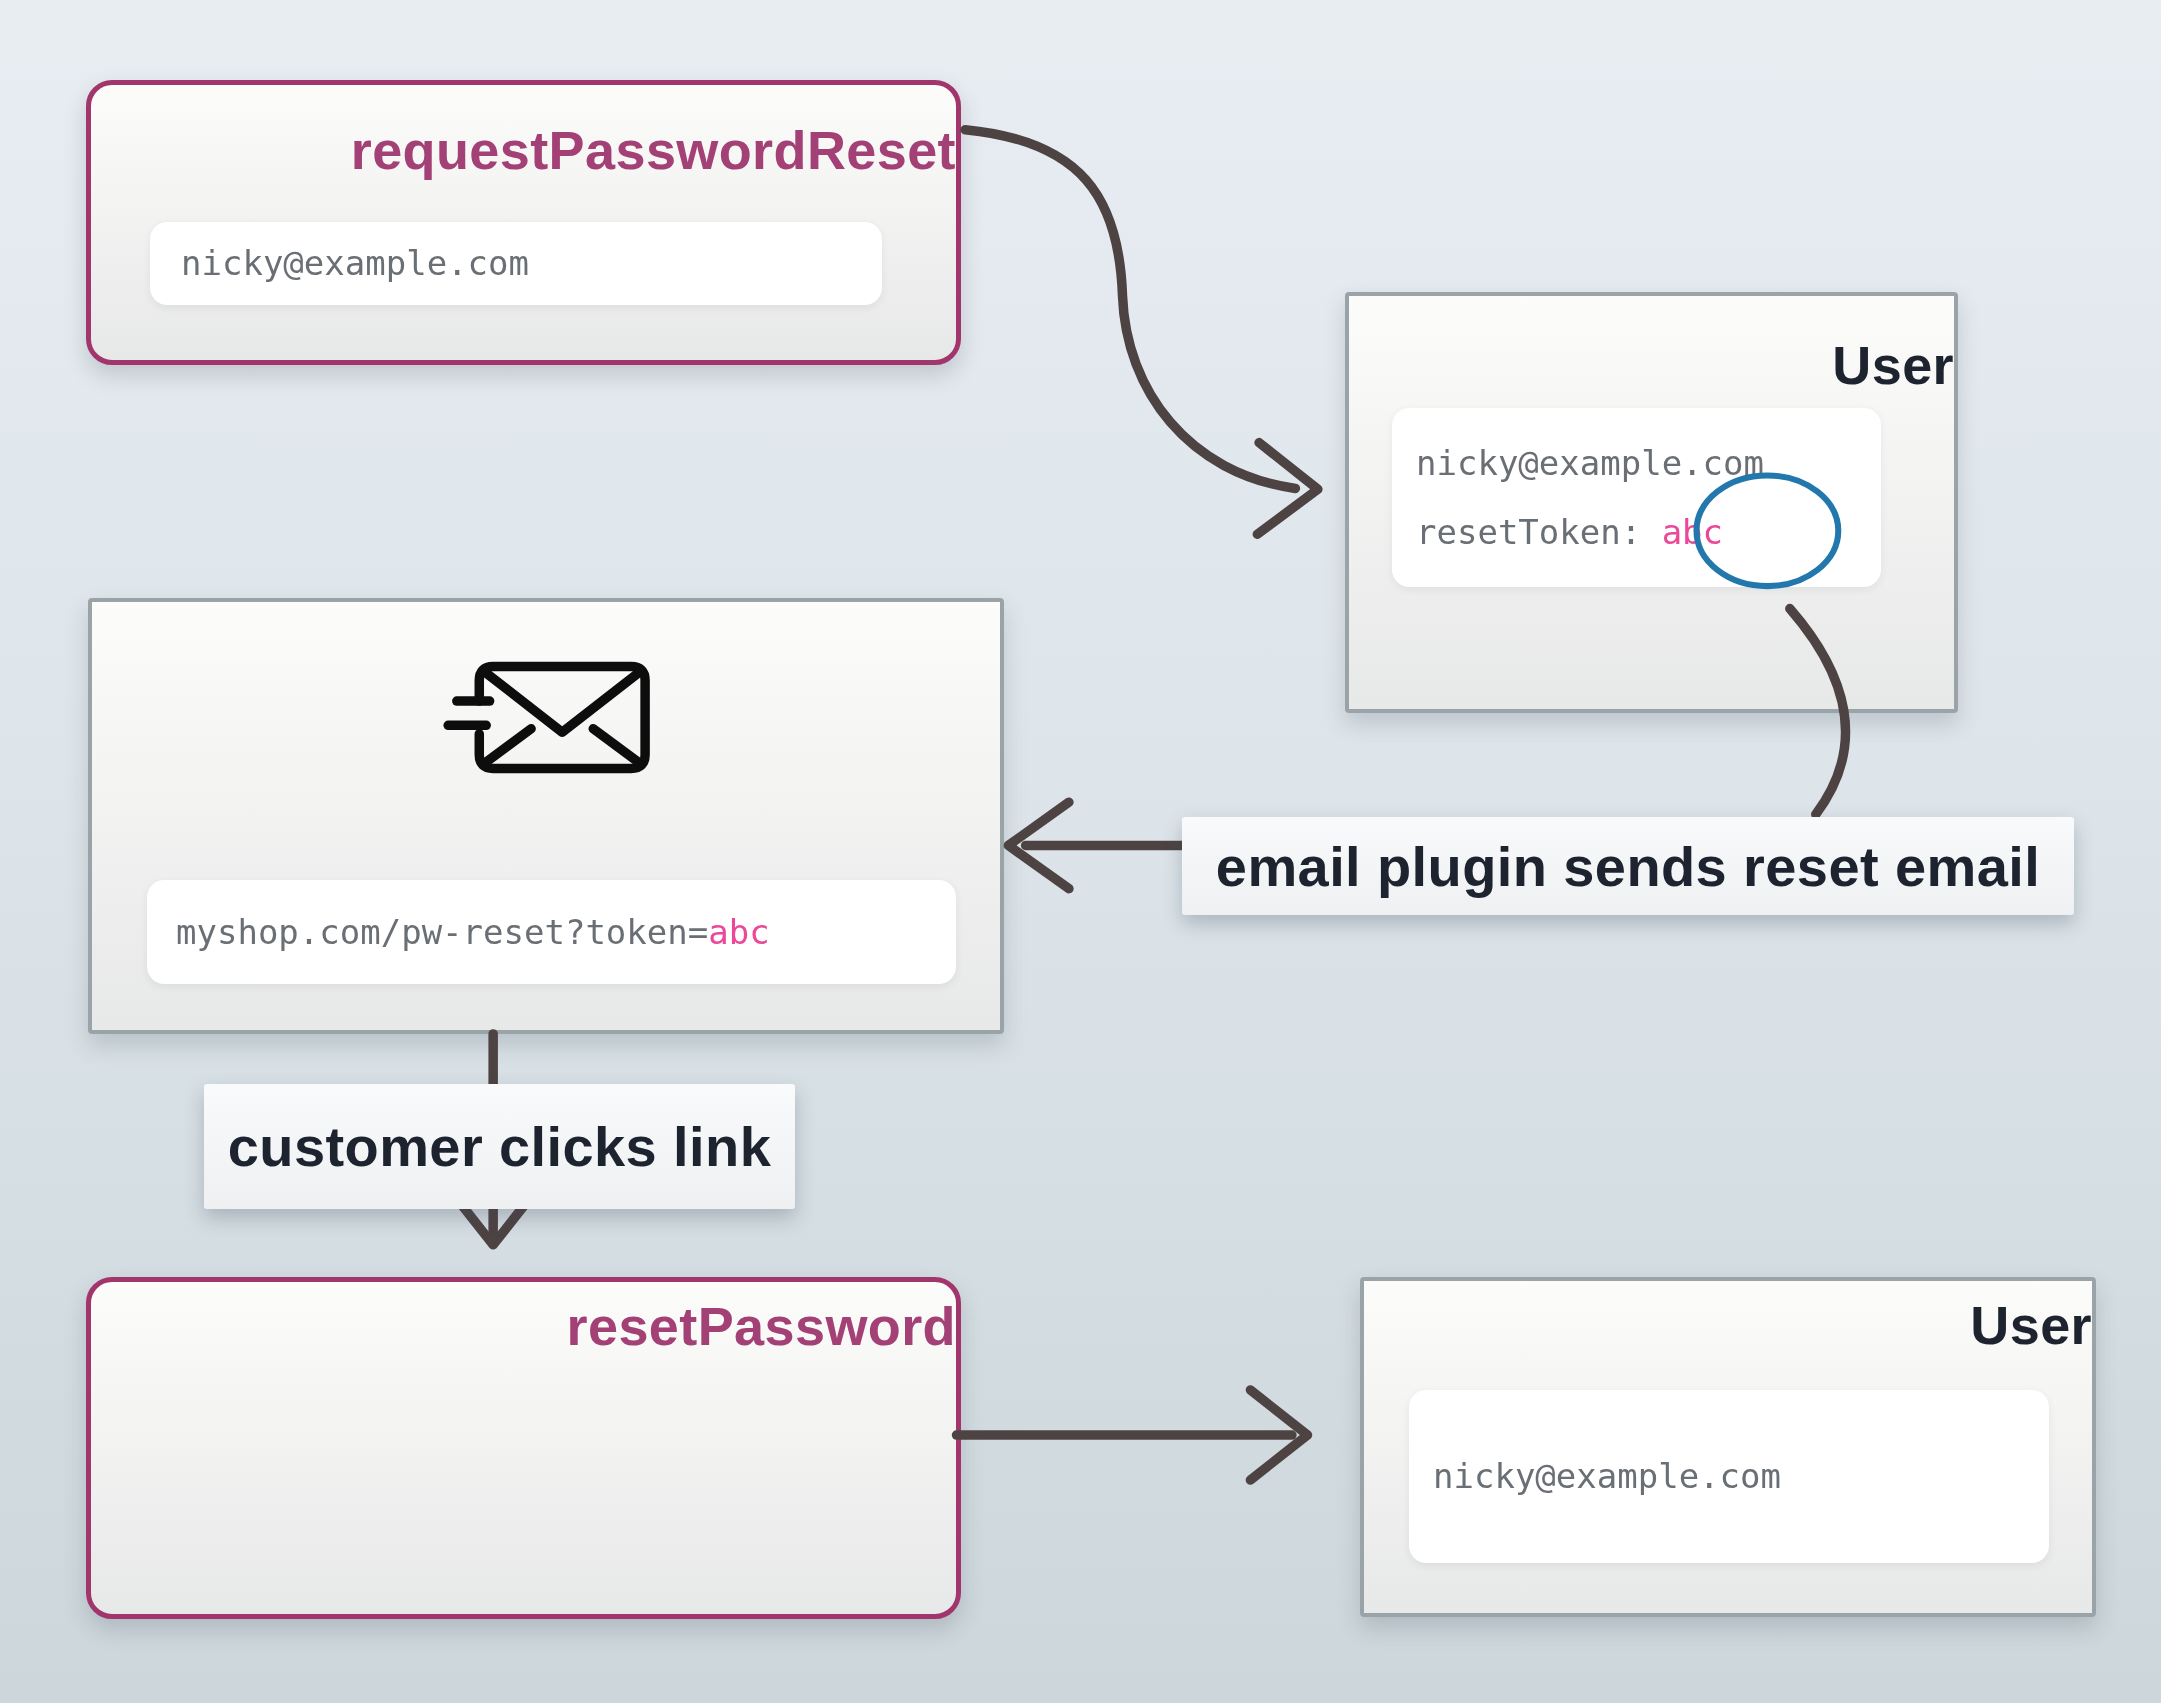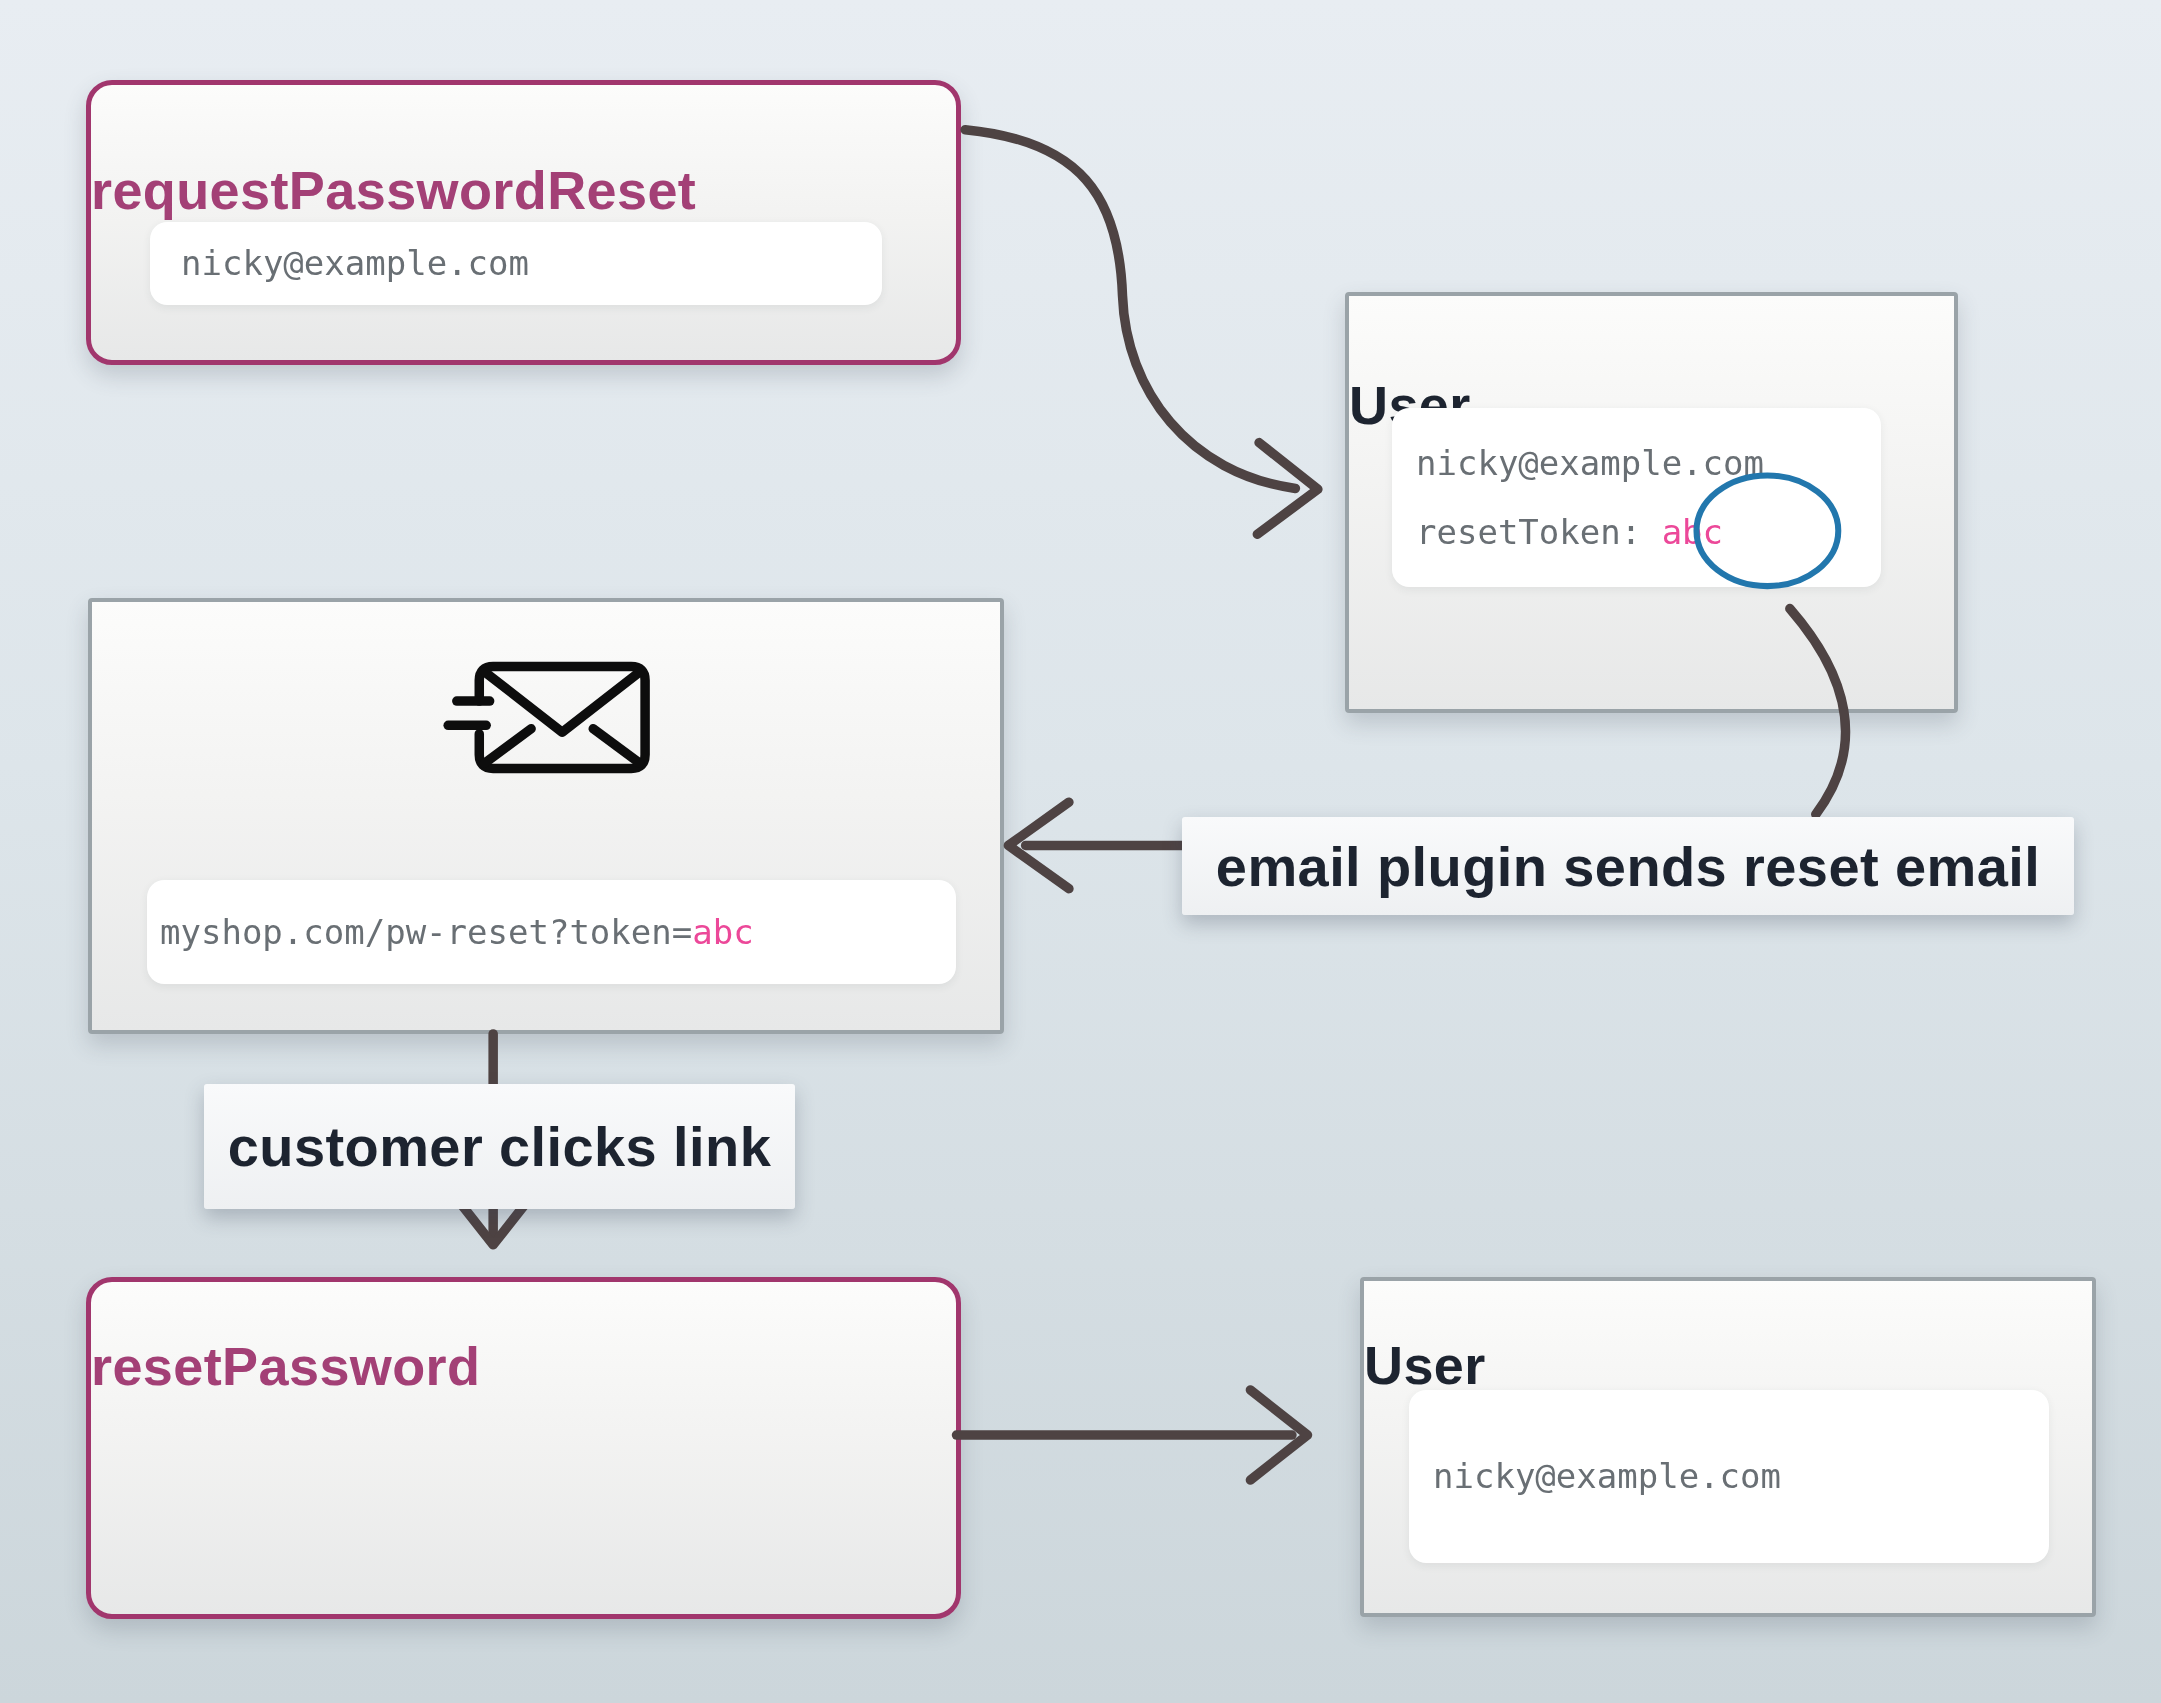--- a/index.html
+++ b/index.html
@@ -10,22 +10,22 @@
   }
   .node{
     position:absolute;border-radius:26px;
     background:linear-gradient(180deg,#fcfcfb 0%,#f3f3f2 45%,#e7e8e8 100%);
     box-shadow:0 10.4px 22.5px rgba(58,70,86,.20);
     z-index:1;
   }
   .node.purple{border:5.2px solid #a1366d;}
   .node.gray{border:4.3px solid #9aa3a8;border-radius:4px;}
   .node-title{
-    position:absolute;left:0;width:100%;text-align:left;
-    font-weight:700;font-size:54px;line-height:54px;letter-spacing:0.4px;margin-top:40px;
+    position:absolute;left:0;width:100%;text-align:right;
+    font-weight:700;font-size:54px;line-height:54px;letter-spacing:0.4px;
   }
   .node-title.purple-text{color:#a34076;}
   .node-title.dark-text{color:#1d2430;}
   .panel{
     position:absolute;background:#ffffff;border-radius:17.3px;
     box-shadow:0 2.6px 8.6px rgba(40,50,60,.07);
     display:flex;flex-direction:column;justify-content:center;
   }
   .code-line{
     font-family:"DejaVu Sans Mono",monospace;
@@ -67,21 +67,21 @@
     <svg id="mail-icon" width="209" height="123" viewBox="0 0 121 71">
       <g fill="none" stroke="#0d0d0d" stroke-width="5.5" stroke-linecap="round" stroke-linejoin="round">
         <path d="M 21 26 L 21 14 Q 21 6 29 6 L 109 6 Q 117 6 117 14 L 117 57 Q 117 65 109 65 L 29 65 Q 21 65 21 57 L 21 45"></path>
         <path d="M 24 9 L 69 44 L 114 9"></path>
         <path d="M 24 62 L 51 42"></path>
         <path d="M 114 62 L 87 42"></path>
         <path d="M 8 26 L 27 26"></path>
         <path d="M 3 40 L 25 40"></path>
       </g>
     </svg>
-    <div class="panel" style="left:55px;top:278px;width:809px;height:104px;padding-left:13px;box-sizing:border-box;">
+    <div class="panel" style="left:55px;top:278px;width:809px;height:104px;padding-left:29px;box-sizing:border-box;">
       <div class="code-line"><span>myshop.com/pw-reset?token=</span><span class="c-blue">abc</span></div>
     </div>
   </div>
 
   <div class="node purple" style="left:86px;top:1277px;width:865px;height:332px;">
     <div class="node-title purple-text" style="top:17.3px;">resetPassword</div>
   </div>
 
   <div class="node gray" style="left:1360px;top:1277px;width:728px;height:332px;">
     <div class="node-title dark-text" style="top:17.3px;">User</div>

